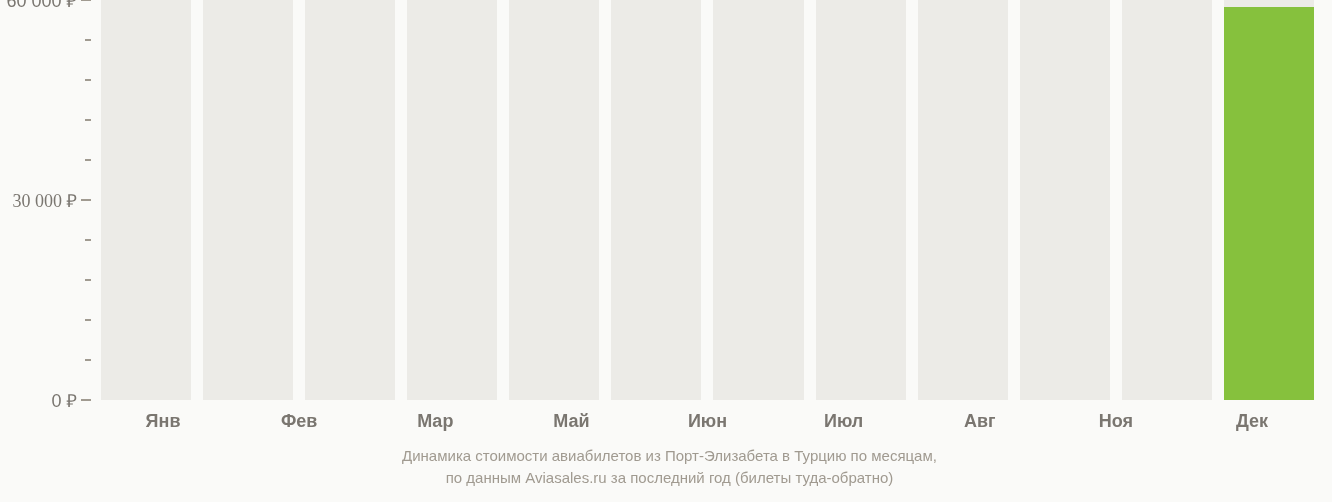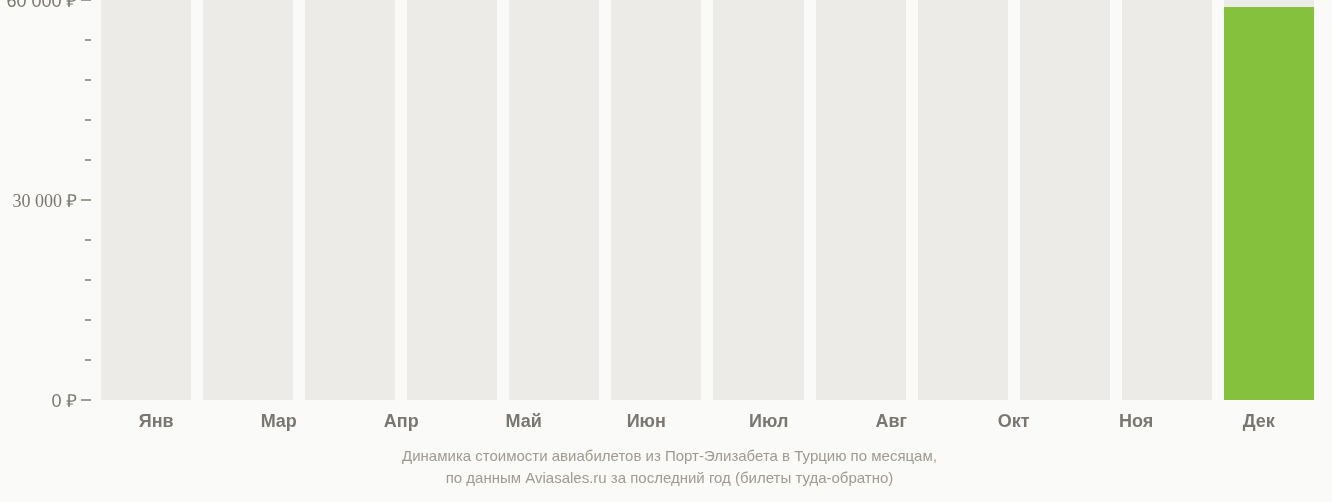--- a/index.html
+++ b/index.html
@@ -163,27 +163,26 @@
         </div>
         <div class="month-bg">
           <div class="shade" style="background: rgb(236, 235, 231);"></div>
           <div class="bar" style="height: 393.333px; background: rgb(134, 193, 61);"></div>
         </div>
       </div>
   </div>
 
   <div class="x-labels">
       <div class="x-label-cell"><span class="x-label">Янв</span></div>
+      <div class="x-label-cell"><span class="x-label">Фев</span></div>
       <div class="x-label-cell"><span class="x-label">Мар</span></div>
-      <div class="x-label-cell"><span class="x-label">Апр</span></div>
       <div class="x-label-cell"><span class="x-label">Май</span></div>
       <div class="x-label-cell"><span class="x-label">Июн</span></div>
       <div class="x-label-cell"><span class="x-label">Июл</span></div>
       <div class="x-label-cell"><span class="x-label">Авг</span></div>
-      <div class="x-label-cell"><span class="x-label">Окт</span></div>
       <div class="x-label-cell"><span class="x-label">Ноя</span></div>
       <div class="x-label-cell"><span class="x-label">Дек</span></div>
     </div>
 
   <div class="caption">
     <div class="caption-line">Динамика стоимости авиабилетов из Порт-Элизабета в Турцию по месяцам,</div>
     <div class="caption-line">по данным Aviasales.ru за последний год (билеты туда-обратно)</div>
   </div>
 
 </div>

